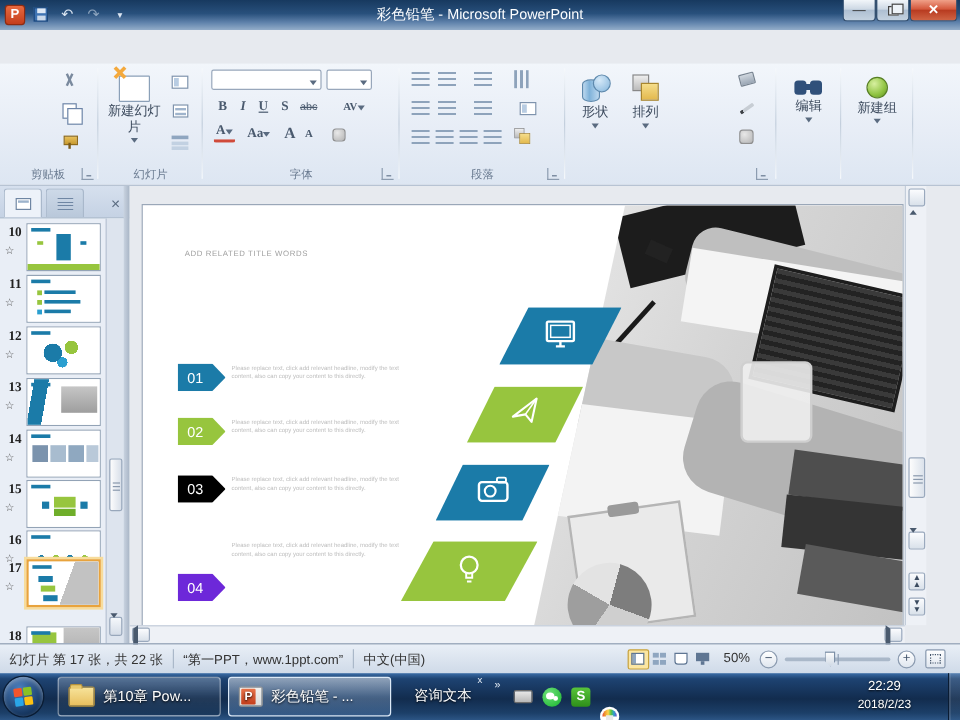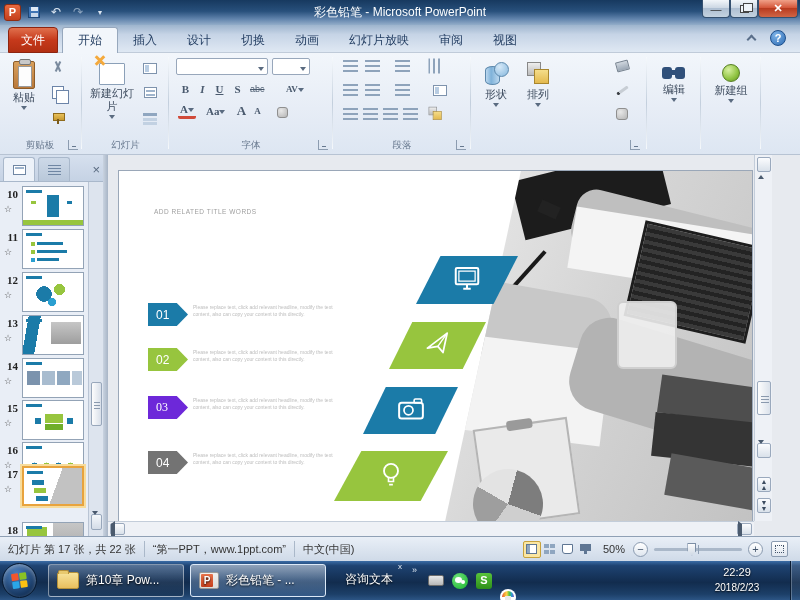--- a/index.html
+++ b/index.html
@@ -256,45 +256,23 @@
     <div id="win-title" class="abs">彩色铅笔 - Microsoft PowerPoint</div>
     <div id="win-btns" class="abs">
       <div class="wbtn">—</div>
       <div class="wbtn">
           <span class="restore-g"></span>
         </div>
       <div class="wbtn close">✕</div>
     </div>
   </div>
 
-  <div id="tabrow" class="abs">
-    <div id="file-tab" class="abs">文件</div>
-    <div id="tab-strip" class="abs">
-        <span class="tab active">开始</span>
-        <span class="tab">插入</span>
-        <span class="tab">设计</span>
-        <span class="tab">切换</span>
-        <span class="tab">动画</span>
-        <span class="tab">幻灯片放映</span>
-        <span class="tab">审阅</span>
-        <span class="tab">视图</span>
-      </div>
-    <div id="ribbon-collapse" class="abs">
-        <i></i>
-      </div>
-    <div id="help-btn" class="abs">?</div>
-  </div>
 
   <div id="ribbon" class="abs">
 
-    <div class="bigbtn" style="left:4px">
-      <span class="ic-paste"></span>
-      <span class="lbl">粘贴</span>
-        <span class="dda"></span>
-    </div>
     <div class="smbtn" style="left:48px;top:6px">
         <span class="ic-cut"></span>
       </div>
     <div class="smbtn" style="left:48px;top:30px">
         <span class="ic-copy"></span>
       </div>
     <div class="smbtn" style="left:48px;top:56px">
         <span class="ic-painter"></span>
       </div>
     <div class="grp-label" style="left:0;width:80px">剪贴板</div>
@@ -550,25 +528,25 @@
       <div id="item-list">
           <div class="item-row" style="top: 132px;">
             <div class="tag" style="background: rgb(27, 123, 168);">01</div>
             <div class="item-text">Please replace text, click add relevant headline, modify the text content, also can copy your content to this directly.</div>
           </div>
           <div class="item-row" style="top: 177px;">
             <div class="tag" style="background: rgb(151, 197, 62);">02</div>
             <div class="item-text">Please replace text, click add relevant headline, modify the text content, also can copy your content to this directly.</div>
           </div>
           <div class="item-row" style="top: 225px;">
-            <div class="tag" style="background: #6d28d9; font-family: Liberation Serif, serif;">03</div>
+            <div class="tag" style="background: #000000;">03</div>
             <div class="item-text">Please replace text, click add relevant headline, modify the text content, also can copy your content to this directly.</div>
           </div>
           <div class="item-row" style="top: 280px;">
-            <div class="tag" style="background: #737373;">04</div>
+            <div class="tag" style="background: #6d28d9; margin-top: 27px;">04</div>
             <div class="item-text">Please replace text, click add relevant headline, modify the text content, also can copy your content to this directly.</div>
           </div>
         </div>
       <div id="chip-list">
           <div class="chip" style="left: 297px; top: 85px; width: 102px; height: 48px; background: rgb(27, 123, 168);">
             <span><svg viewBox="0 0 24 24">
                 <rect x="3" y="4" width="18" height="13" rx="1" fill="none" stroke="#fff" stroke-width="1.6"></rect>
                 <rect x="5.5" y="6.5" width="13" height="8" fill="none" stroke="#fff" stroke-width="1"></rect>
                 <path d="M9 20.5h6M12 17v3.5" stroke="#fff" stroke-width="1.6" fill="none"></path>
               </svg></span>

